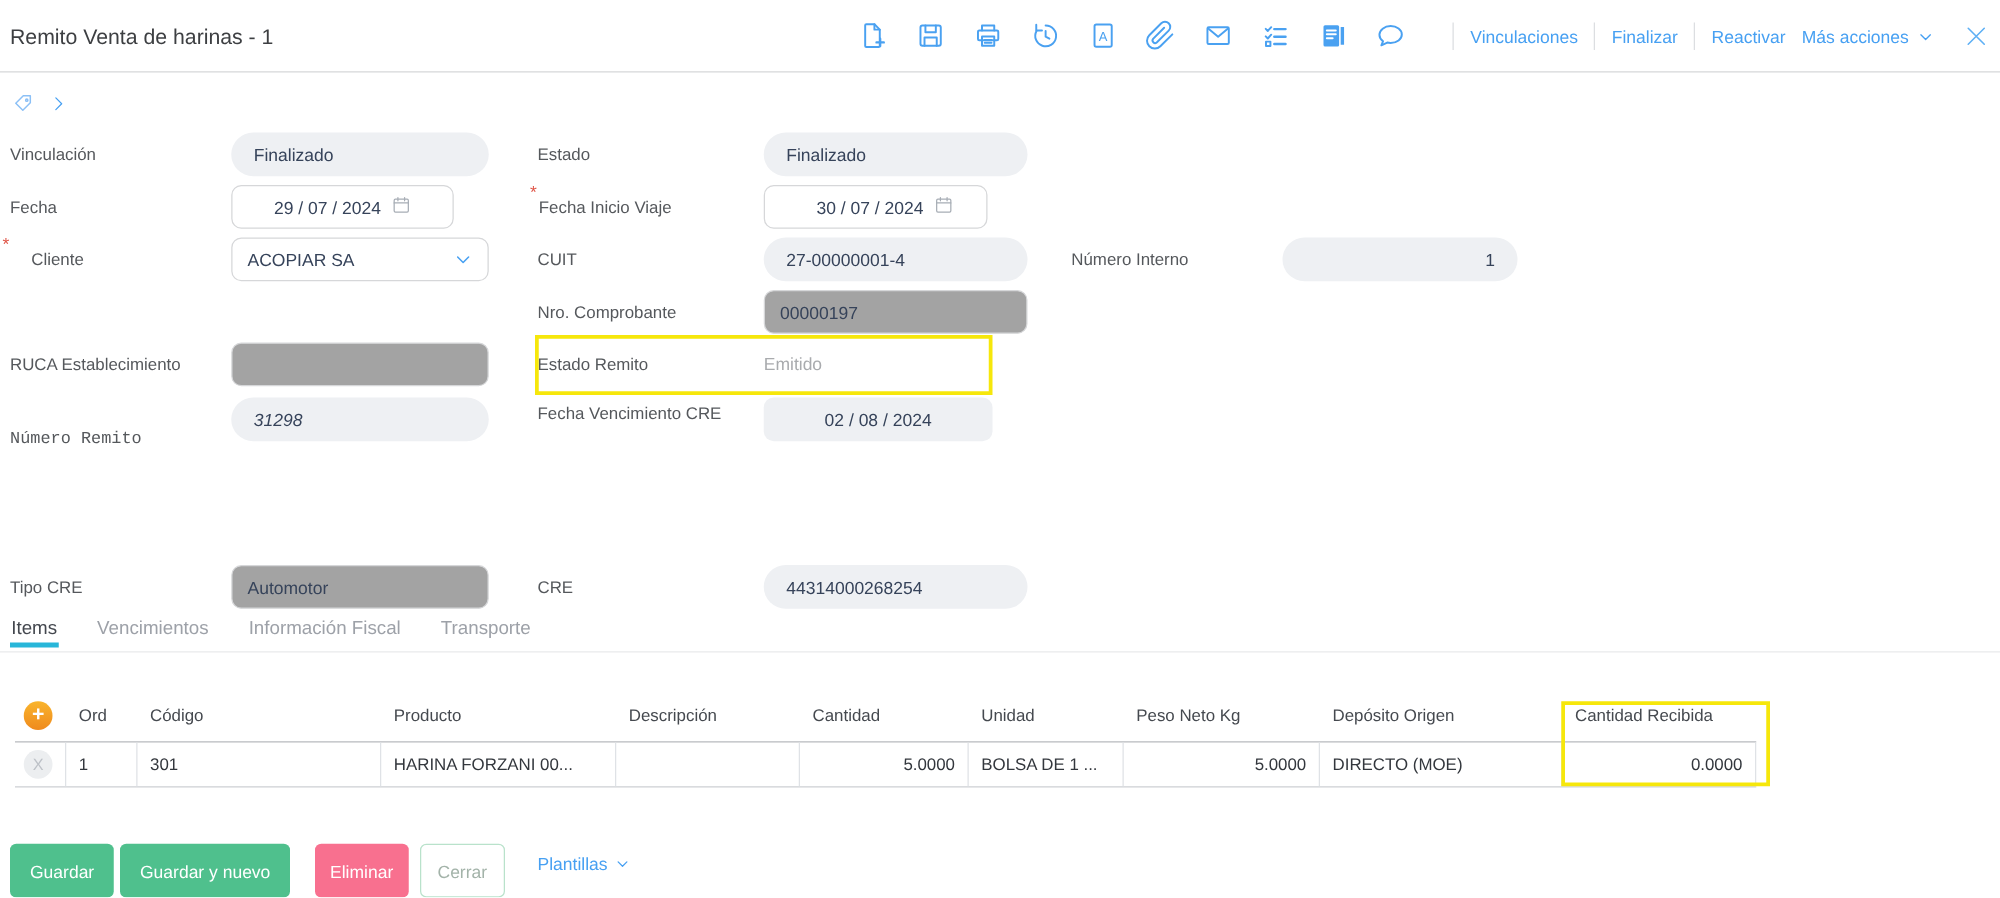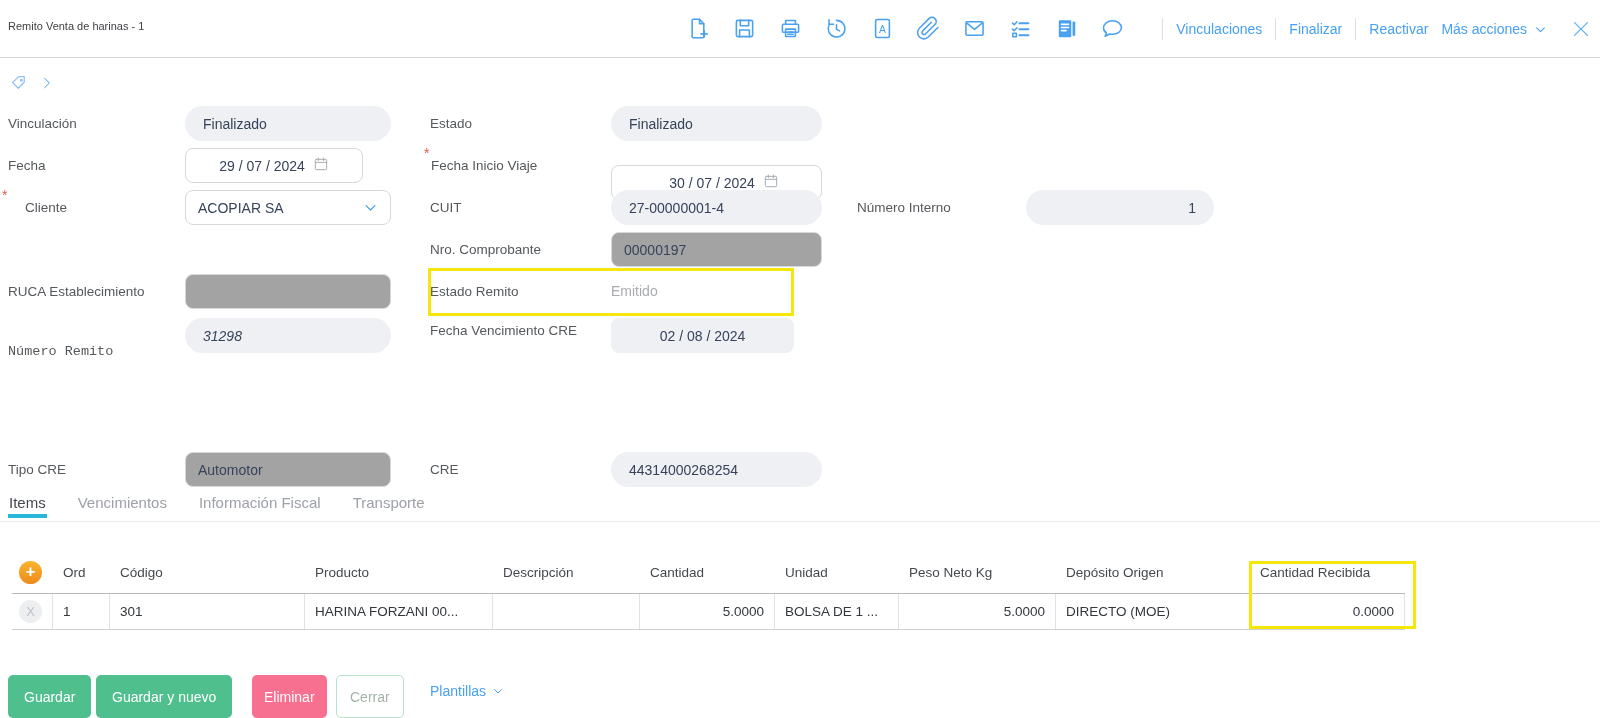--- a/index.html
+++ b/index.html
@@ -1,20 +1,20 @@
 <!DOCTYPE html>
 <html><head>
 <meta charset="utf-8">
 <style>
   html,body{margin:0;padding:0;background:#fff;}
   .app{position:relative;width:1600px;height:718px;background:#fff;overflow:hidden;
        font-family:"Liberation Sans",sans-serif;-webkit-font-smoothing:antialiased;}
 
   
-  .title{position:absolute;left:8px;top:20px;font-size:11px;color:#3d3f42;}
+  .title{position:absolute;left:8px;top:20px;font-size:17px;color:#3d3f42;}
   .toolbar{position:absolute;left:686px;top:16px;display:flex;align-items:center;gap:21px;}
   .tb-icon{width:25px;height:25px;display:inline-flex;cursor:pointer;}
   .tb-icon svg{width:25px;height:25px;stroke:#4aa1f1;fill:none;stroke-width:1.5;
                stroke-linecap:round;stroke-linejoin:round;}
   .top-actions{position:absolute;right:8px;top:18px;display:flex;align-items:center;gap:13px;}
   .sep{width:1px;height:22px;background:#dcdee1;}
   .hlink{font-size:14px;color:#47a0f2;cursor:pointer;white-space:nowrap;}
   .chev{display:inline-flex;}
   .chev svg{stroke:#47a0f2;fill:none;stroke-width:2;stroke-linecap:round;stroke-linejoin:round;}
   .close-x{margin-left:10px;display:inline-flex;cursor:pointer;}
@@ -200,21 +200,21 @@
   <div class="fld datefld" style="left:185px;top:148px;width:178px;">
     <span>29 / 07 / 2024</span>
     <span class="cal"><svg viewBox="0 0 24 24">
           <rect x="3.5" y="5" width="17" height="15.5" rx="1.5"></rect>
           <path d="M3.5 9.5h17M8 3v4M16 3v4"></path>
         </svg></span>
   </div>
 
   <div class="req" style="left:424px;top:145px;">*</div>
   <div class="lbl" style="left:431px;top:148px;">Fecha Inicio Viaje</div>
-  <div class="fld datefld" style="left:611px;top:165px;width:211px;padding-left:15px;">
+  <div class="fld datefld" style="left:611px;top:148px;width:179px;padding-left:15px;">
     <span>30 / 07 / 2024</span>
     <span class="cal"><svg viewBox="0 0 24 24">
           <rect x="3.5" y="5" width="17" height="15.5" rx="1.5"></rect>
           <path d="M3.5 9.5h17M8 3v4M16 3v4"></path>
         </svg></span>
   </div>
 
   <div class="req" style="left:2px;top:187px;">*</div>
   <div class="lbl" style="left:8px;top:190px;margin-left:17px;">Cliente</div>
   <div class="fld selectfld" style="left:185px;top:190px;width:206px;">

